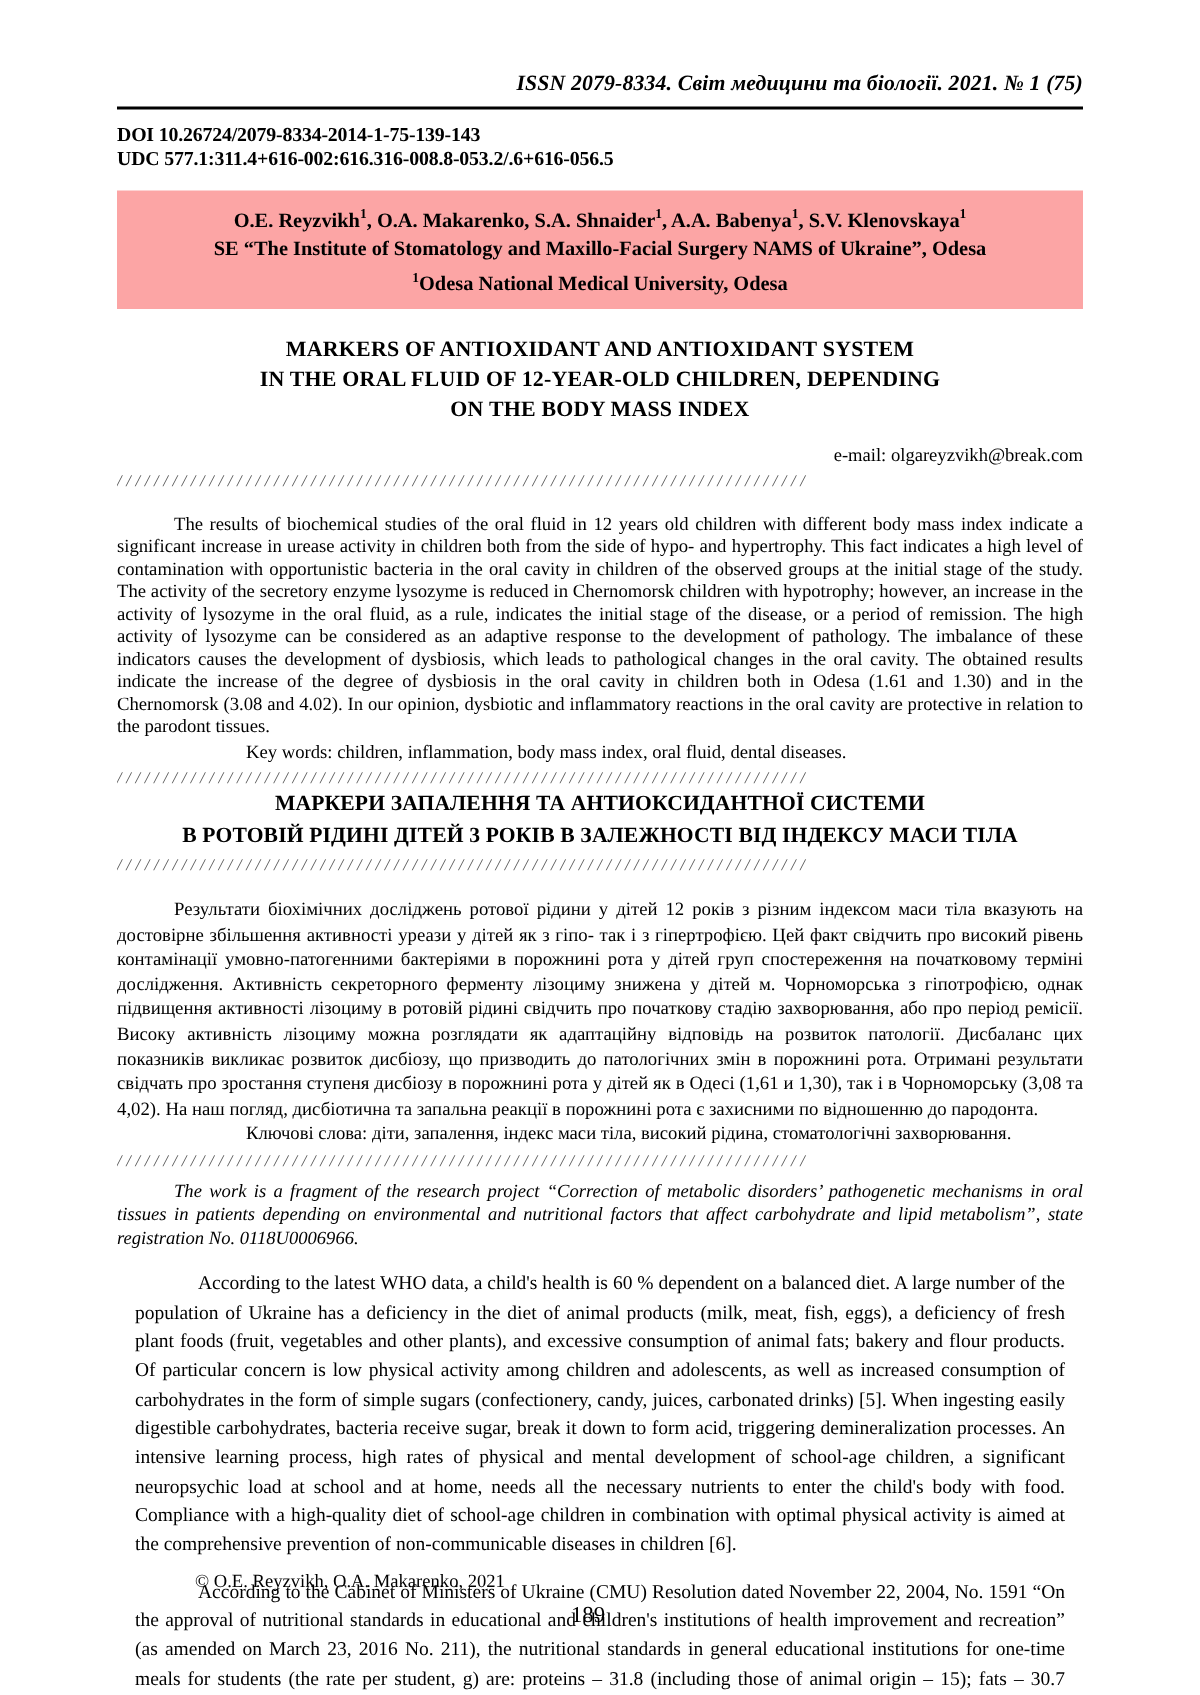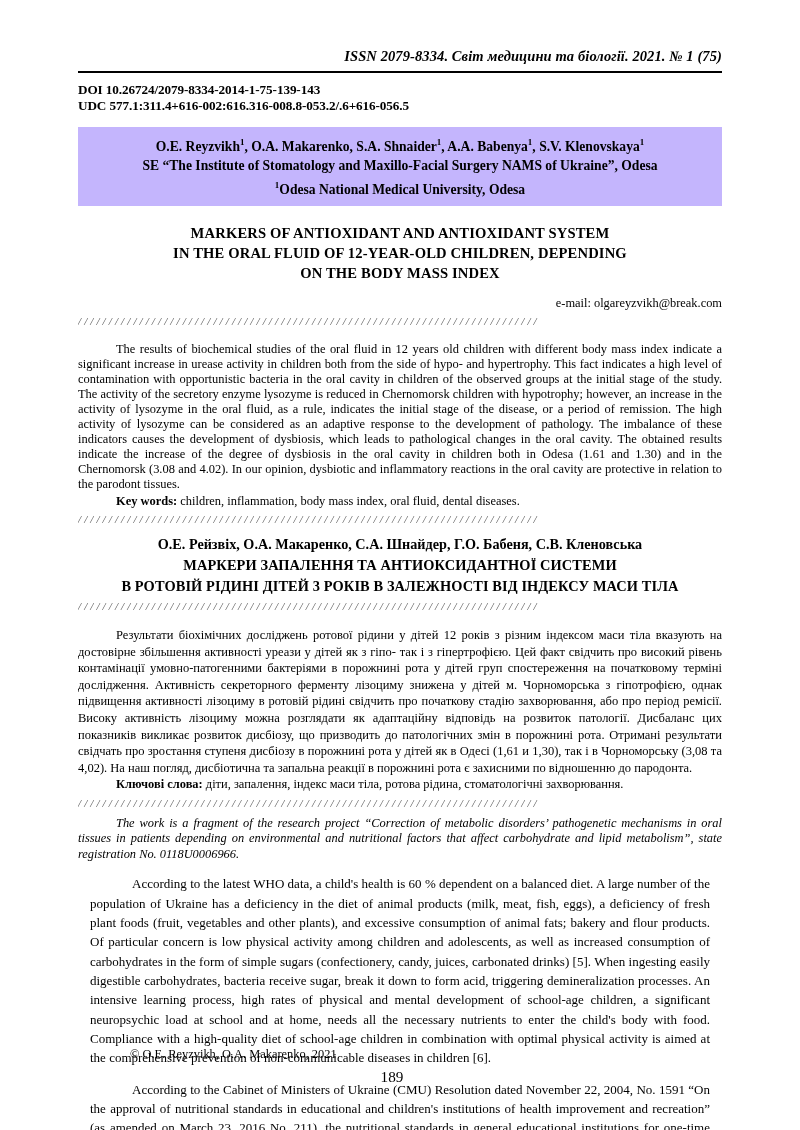--- a/index.html
+++ b/index.html
@@ -48,21 +48,21 @@
   
   .ident {
     font-weight: bold;
     font-size: 13.2px;
     line-height: 16px;
     letter-spacing: -0.1px;
   }
 
   
   .author-band {
-    background: #c4b5fd;
+    background: #fca5a5;
     margin-top: 13px;
     padding: 6px 4px 7px 4px;
     text-align: center;
     font-weight: bold;
     font-size: 13.6px;
     line-height: 19.5px;
   }
   .author-band sup { font-size: 9px; vertical-align: super; }
 
   
@@ -105,21 +105,21 @@
   .abstract.ua {
     line-height: 16.6px;
     font-size: 12.5px;
   }
   .keywords {
     font-size: 12.45px;
     line-height: 15.6px;
     text-indent: 38px;
     margin-top: 1px;
   }
-  .keywords b { font-weight: bold; }
+  .keywords b { font-weight: normal; margin-left: 48px; }
 
   
   .ua-authors {
     text-align: center;
     font-weight: bold;
     font-size: 14.2px;
     margin-top: 10px;
     line-height: 20px;
   }
   .ua-title {
@@ -198,31 +198,30 @@
 
     <div class="divider">///////////////////////////////////////////////////////////////////////////</div>
 
     <div class="abstract">The results of biochemical studies of the oral fluid in 12 years old children with different body mass index indicate a significant increase in urease activity in children both from the side of hypo- and hypertrophy. This fact indicates a high level of contamination with opportunistic bacteria in the oral cavity in children of the observed groups at the initial stage of the study. The activity of the secretory enzyme lysozyme is reduced in Chernomorsk children with hypotrophy; however, an increase in the activity of lysozyme in the oral fluid, as a rule, indicates the initial stage of the disease, or a period of remission. The high activity of lysozyme can be considered as an adaptive response to the development of pathology. The imbalance of these indicators causes the development of dysbiosis, which leads to pathological changes in the oral cavity. The obtained results indicate the increase of the degree of dysbiosis in the oral cavity in children both in Odesa (1.61 and 1.30) and in the Chernomorsk (3.08 and 4.02). In our opinion, dysbiotic and inflammatory reactions in the oral cavity are protective in relation to the parodont tissues.</div>
     <div class="keywords">
       <b>Key words:</b><span> children, inflammation, body mass index, oral fluid, dental diseases.</span>
     </div>
 
     <div class="divider">///////////////////////////////////////////////////////////////////////////</div>
 
-    <div class="ua-authors">О.Е. Рейзвіх, О.А. Макаренко, С.А. Шнайдер, Г.О. Бабеня, С.В. Кленовська</div>
     <div class="ua-title">
       <div>МАРКЕРИ ЗАПАЛЕННЯ ТА АНТИОКСИДАНТНОЇ СИСТЕМИ</div>
       <div>В РОТОВІЙ РІДИНІ ДІТЕЙ 3 РОКІВ В ЗАЛЕЖНОСТІ ВІД ІНДЕКСУ МАСИ ТІЛА</div>
     </div>
 
     <div class="divider">///////////////////////////////////////////////////////////////////////////</div>
 
     <div class="abstract ua">Результати біохімічних досліджень ротової рідини у дітей 12 років з різним індексом маси тіла вказують на достовірне збільшення активності уреази у дітей як з гіпо- так і з гіпертрофією. Цей факт свідчить про високий рівень контамінації умовно-патогенними бактеріями в порожнині рота у дітей груп спостереження на початковому терміні дослідження. Активність секреторного ферменту лізоциму знижена у дітей м. Чорноморська з гіпотрофією, однак підвищення активності лізоциму в ротовій рідині свідчить про початкову стадію захворювання, або про період ремісії. Високу активність лізоциму можна розглядати як адаптаційну відповідь на розвиток патології. Дисбаланс цих показників викликає розвиток дисбіозу, що призводить до патологічних змін в порожнині рота. Отримані результати свідчать про зростання ступеня дисбіозу в порожнині рота у дітей як в Одесі (1,61 и 1,30), так і в Чорноморську (3,08 та 4,02). На наш погляд, дисбіотична та запальна реакції в порожнині рота є захисними по відношенню до пародонта.</div>
     <div class="keywords">
-      <b>Ключові слова:</b><span> діти, запалення, індекс маси тіла, ротова рідина, стоматологічні захворювання.</span>
+      <b>Ключові слова:</b><span> діти, запалення, індекс маси тіла, високий рідина, стоматологічні захворювання.</span>
     </div>
 
     <div class="divider">///////////////////////////////////////////////////////////////////////////</div>
 
     <div class="note">The work is a fragment of the research project “Correction of metabolic disorders’ pathogenetic mechanisms in oral tissues in patients depending on environmental and nutritional factors that affect carbohydrate and lipid metabolism”, state registration No. 0118U0006966.</div>
 
     <div class="body-text">
       <p>According to the latest WHO data, a child's health is 60 % dependent on a balanced diet. A large number of the population of Ukraine has a deficiency in the diet of animal products (milk, meat, fish, eggs), a deficiency of fresh plant foods (fruit, vegetables and other plants), and excessive consumption of animal fats; bakery and flour products. Of particular concern is low physical activity among children and adolescents, as well as increased consumption of carbohydrates in the form of simple sugars (confectionery, candy, juices, carbonated drinks) [5]. When ingesting easily digestible carbohydrates, bacteria receive sugar, break it down to form acid, triggering demineralization processes. An intensive learning process, high rates of physical and mental development of school-age children, a significant neuropsychic load at school and at home, needs all the necessary nutrients to enter the child's body with food. Compliance with a high-quality diet of school-age children in combination with optimal physical activity is aimed at the comprehensive prevention of non-communicable diseases in children [6].</p>
       <p>According to the Cabinet of Ministers of Ukraine (CMU) Resolution dated November 22, 2004, No. 1591 “On the approval of nutritional standards in educational and children's institutions of health improvement and recreation” (as amended on March 23, 2016 No. 211), the nutritional standards in general educational institutions for one-time meals for students (the rate per student, g) are: proteins – 31.8 (including those of animal origin – 15); fats – 30.7 (including vegetable – 10); carbohydrates – 143. Energy value – 975 kcal.</p>
 

